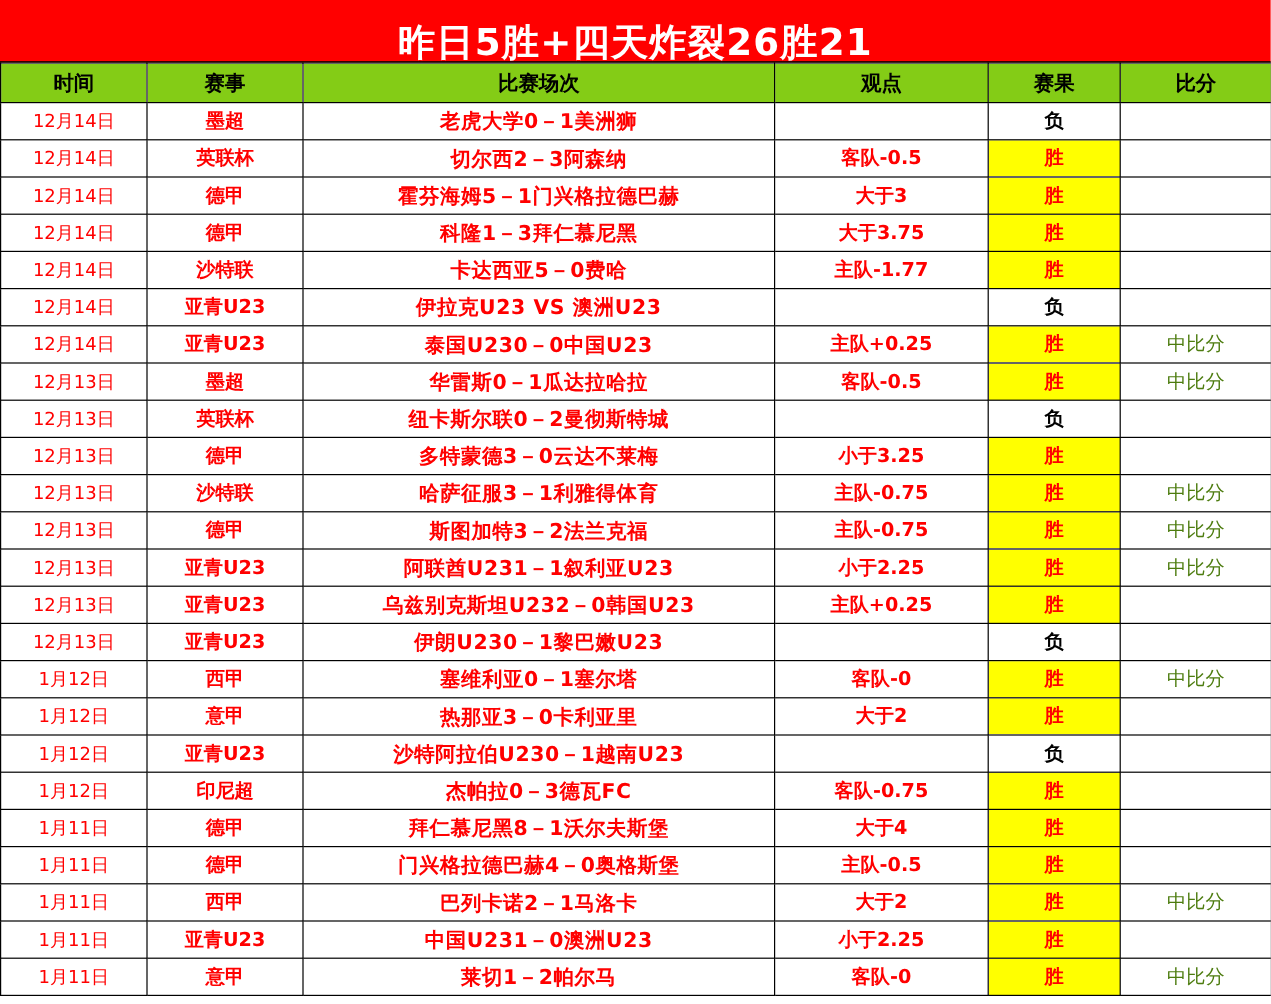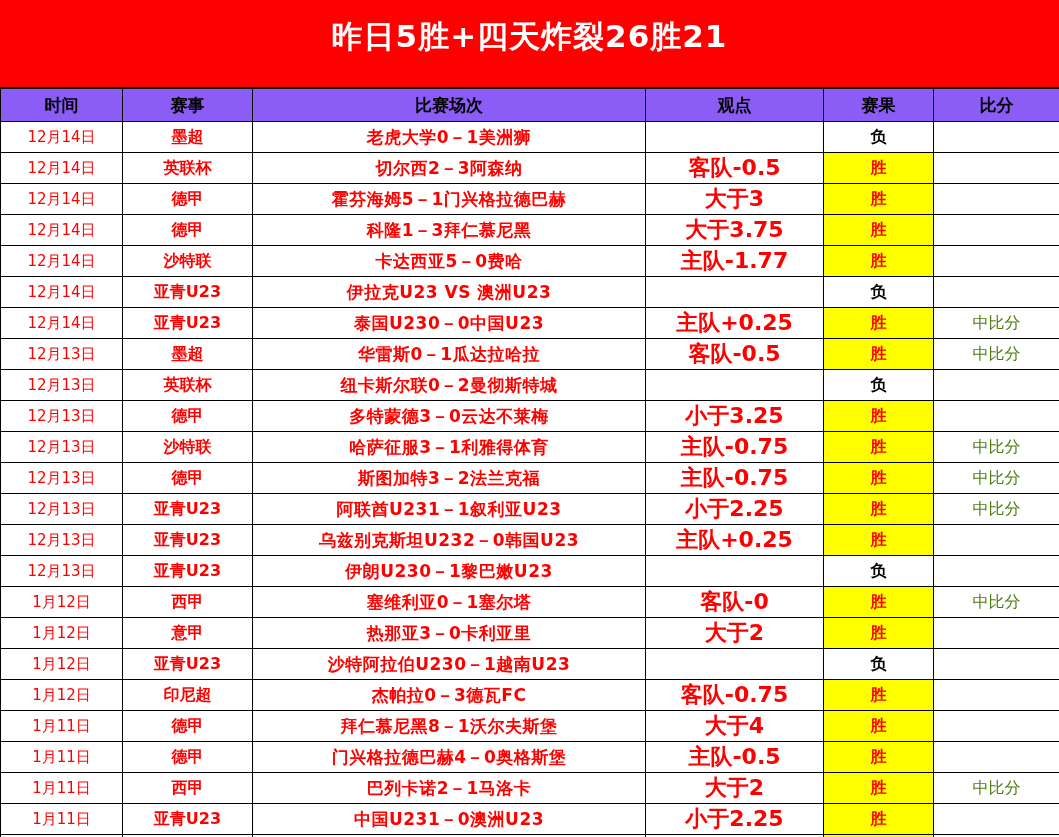--- a/index.html
+++ b/index.html
@@ -15,41 +15,41 @@
     width: 1059px;
     box-sizing: border-box;
   }
   .title-bar {
     background: #ff0000;
     color: #ffffff;
     text-align: center;
     font-size: 31px;
     font-weight: bold;
     letter-spacing: 1px;
-    height: 88px;
+    height: 52px;
     line-height: 72px;
     box-sizing: border-box;
     border-bottom: 1px solid #000000;
   }
   table.grid {
     border-collapse: collapse;
     width: 1059px;
     table-layout: fixed;
   }
   table.grid th, table.grid td {
     border: 1px solid #000000;
     height: 30px;
     padding: 0 2px;
     text-align: center;
     vertical-align: middle;
     overflow: hidden;
     white-space: nowrap;
   }
   table.grid th {
-    background: #8b5cf6;
+    background: #84cc16;
     color: #000000;
     font-size: 17px;
     font-weight: bold;
     height: 32px;
   }
   td.c-time {
     color: #ff0000;
     font-size: 15px;
     font-weight: normal;
   }
@@ -60,21 +60,21 @@
     margin-left: 24px;
   }
   td.c-match {
     color: #ff0000;
     font-size: 17px;
     font-weight: bold;
     letter-spacing: 0.5px;
   }
   td.c-view {
     color: #ff0000;
-    font-size: 22px;
+    font-size: 16px;
     font-weight: bold;
   }
   td.c-result {
     font-size: 16px;
     font-weight: bold;
     color: #000000;
   }
   td.c-result.win {
     background: #ffff00;
     color: #ff0000;

